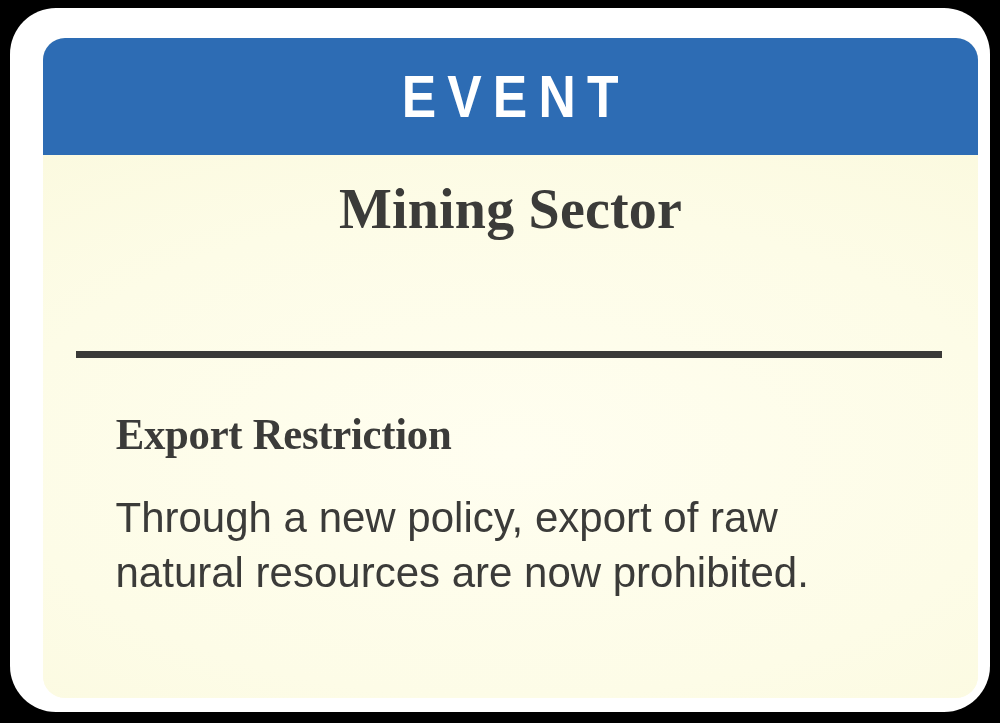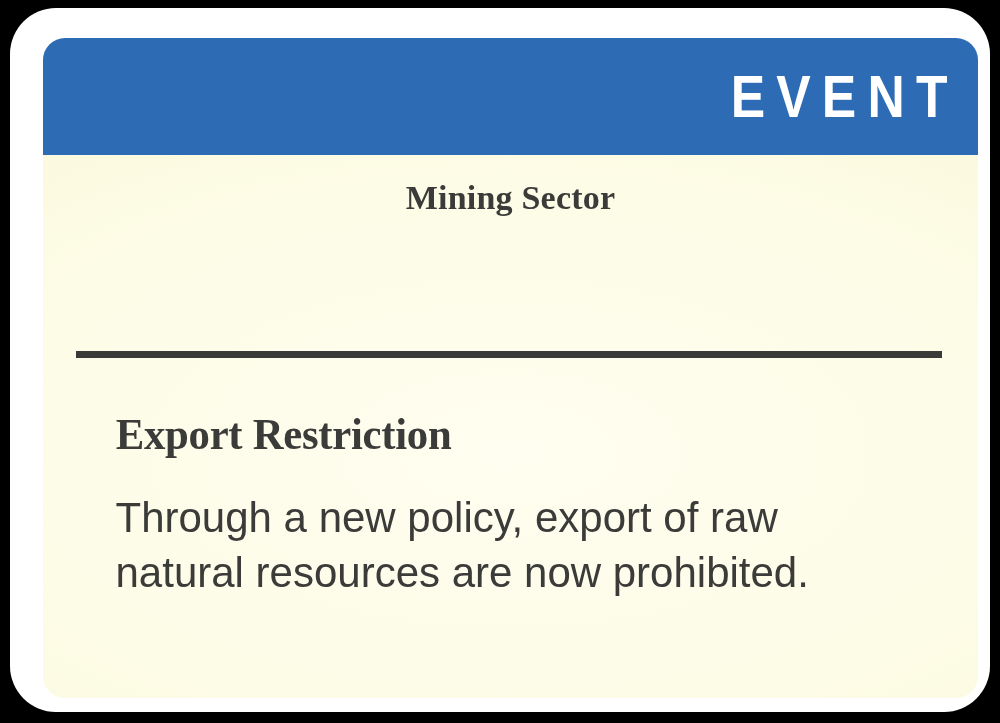--- a/index.html
+++ b/index.html
@@ -56,21 +56,21 @@
   
   #card-header {
     position: absolute;
     left: 0;
     top: 0;
     width: 100%;
     height: 117px;
     background: #2d6cb4;
     display: flex;
     align-items: center;
-    justify-content: flex-end;
+    justify-content: center;
   }
   #card-header-label {
     font-family: "Liberation Sans", "DejaVu Sans", sans-serif;
     font-weight: 600;
     font-size: 60px;
     line-height: 1;
     color: #ffffff;
     letter-spacing: 13px;
     text-indent: 13px;
     transform: scaleX(0.86);
@@ -91,21 +91,21 @@
     left: 0;
     top: 0;
     width: 100%;
     text-align: center;
   }
   #sector-name {
     margin: 0;
     padding-top: 24px;
     font-family: "Liberation Serif", "DejaVu Serif", serif;
     font-weight: bold;
-    font-size: 34px;
+    font-size: 56px;
     line-height: 1.1;
     color: #3b3b39;
     letter-spacing: 0.2px;
   }
   #sector-stat-row {
     display: flex;
     align-items: center;
     justify-content: center;
     gap: 14px;
     margin-top: 5px;

